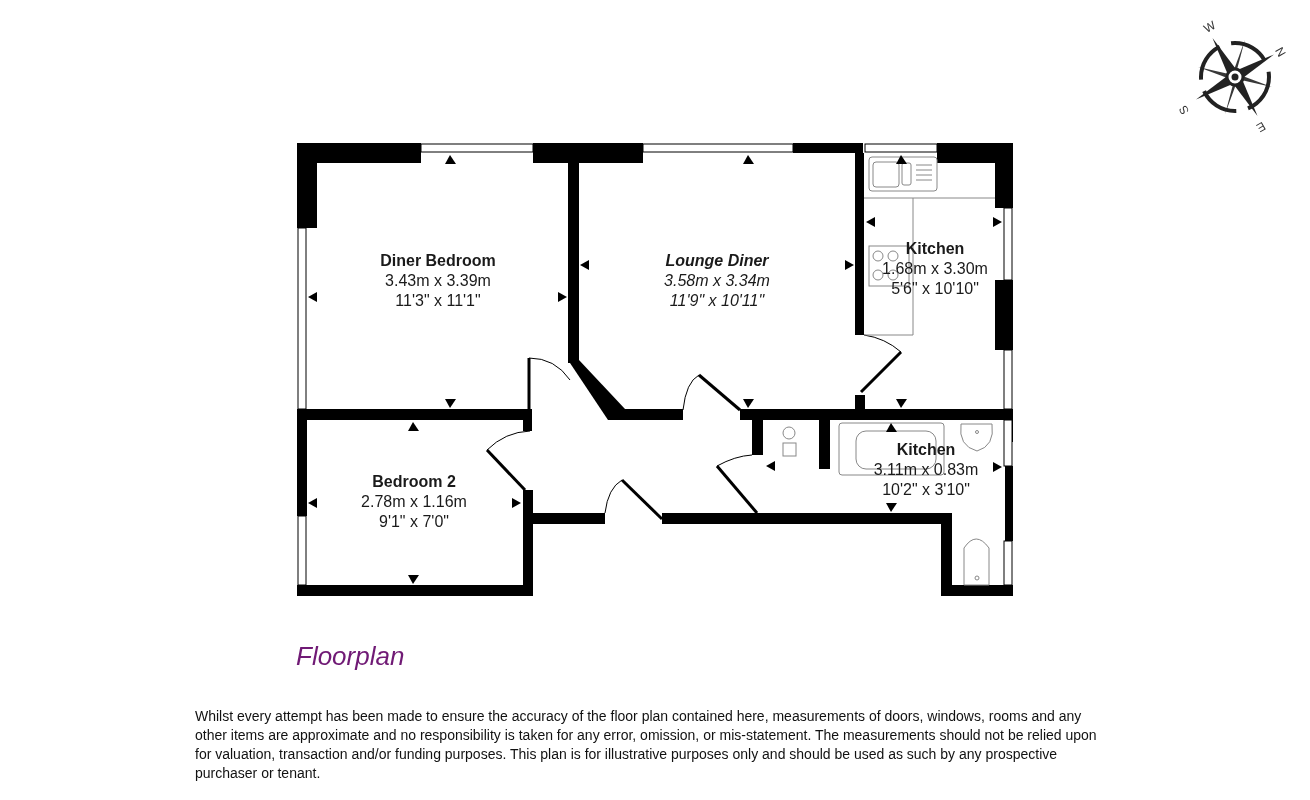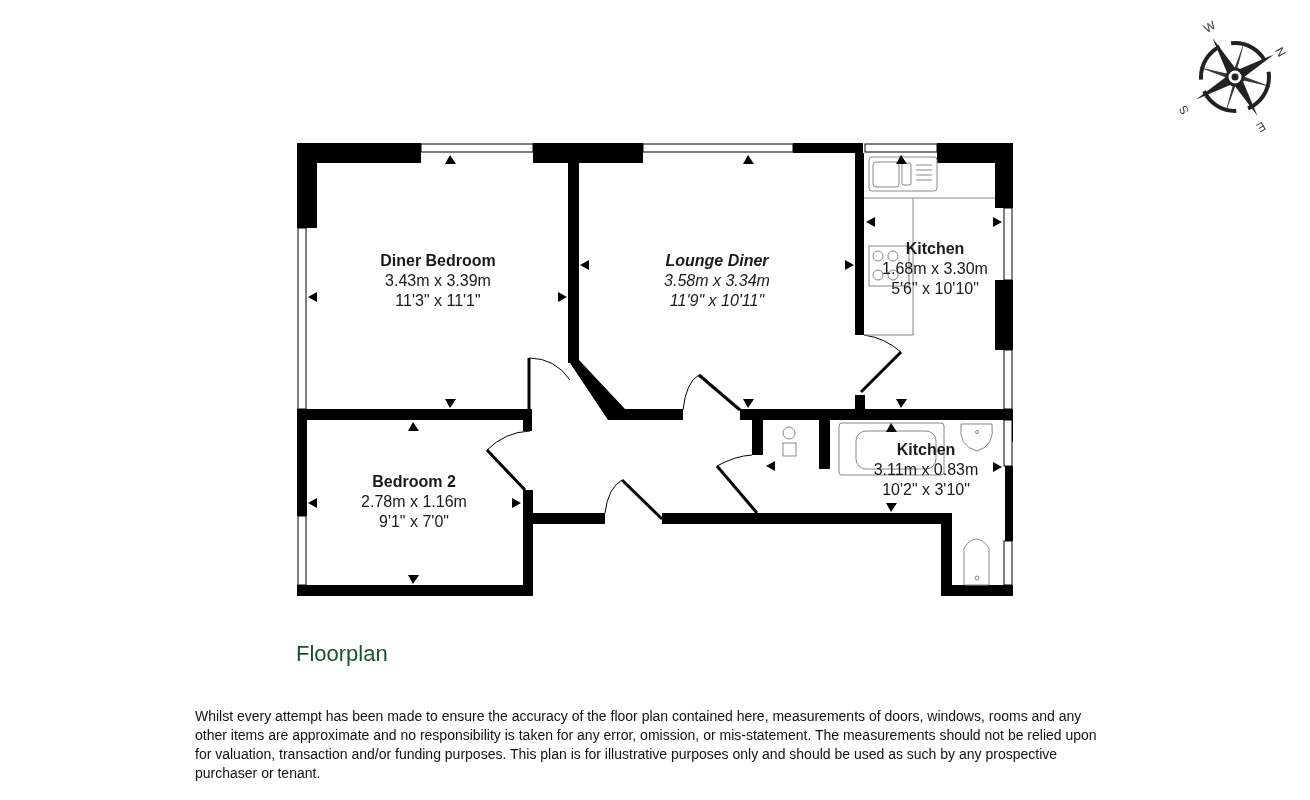--- a/index.html
+++ b/index.html
@@ -2,21 +2,21 @@
 <html><head>
   <meta charset="utf-8">
   <style>
     html, body { margin: 0; padding: 0; background: #ffffff; }
     body { width: 1310px; height: 800px; position: relative; overflow: hidden;
            font-family: "Liberation Sans", "DejaVu Sans", sans-serif; color: #1a1a1a; }
     #plan { position: absolute; left: 0; top: 0; width: 1310px; height: 800px; }
     .room-label { position: absolute; text-align: center; line-height: 20px; white-space: nowrap; }
     .room-name { font-weight: bold; font-size: 16px; display: block; }
     .room-dim  { font-size: 16px; display: block; }
-    #plan-title { position: absolute; left: 296px; top: 641px; font-size: 22px; color: #14532d; }
+    #plan-title { position: absolute; left: 296px; top: 641px; font-size: 26px; color: #701a75; font-style: italic; }
     #disclaimer { position: absolute; left: 195px; top: 707px; width: 920px; 
                   font-size: 14px; line-height: 19px; color: #111; }
     #compass { position: absolute; left: 1180px; top: 20px; width: 110px; height: 110px; }
     .compass-letter { position: absolute; font-size: 12px; color: #333; }
   </style>
 </head>
 <body>
 
 <svg id="plan" viewBox="0 0 1310 800" xmlns="http://www.w3.org/2000/svg">
   <g fill="#000">

